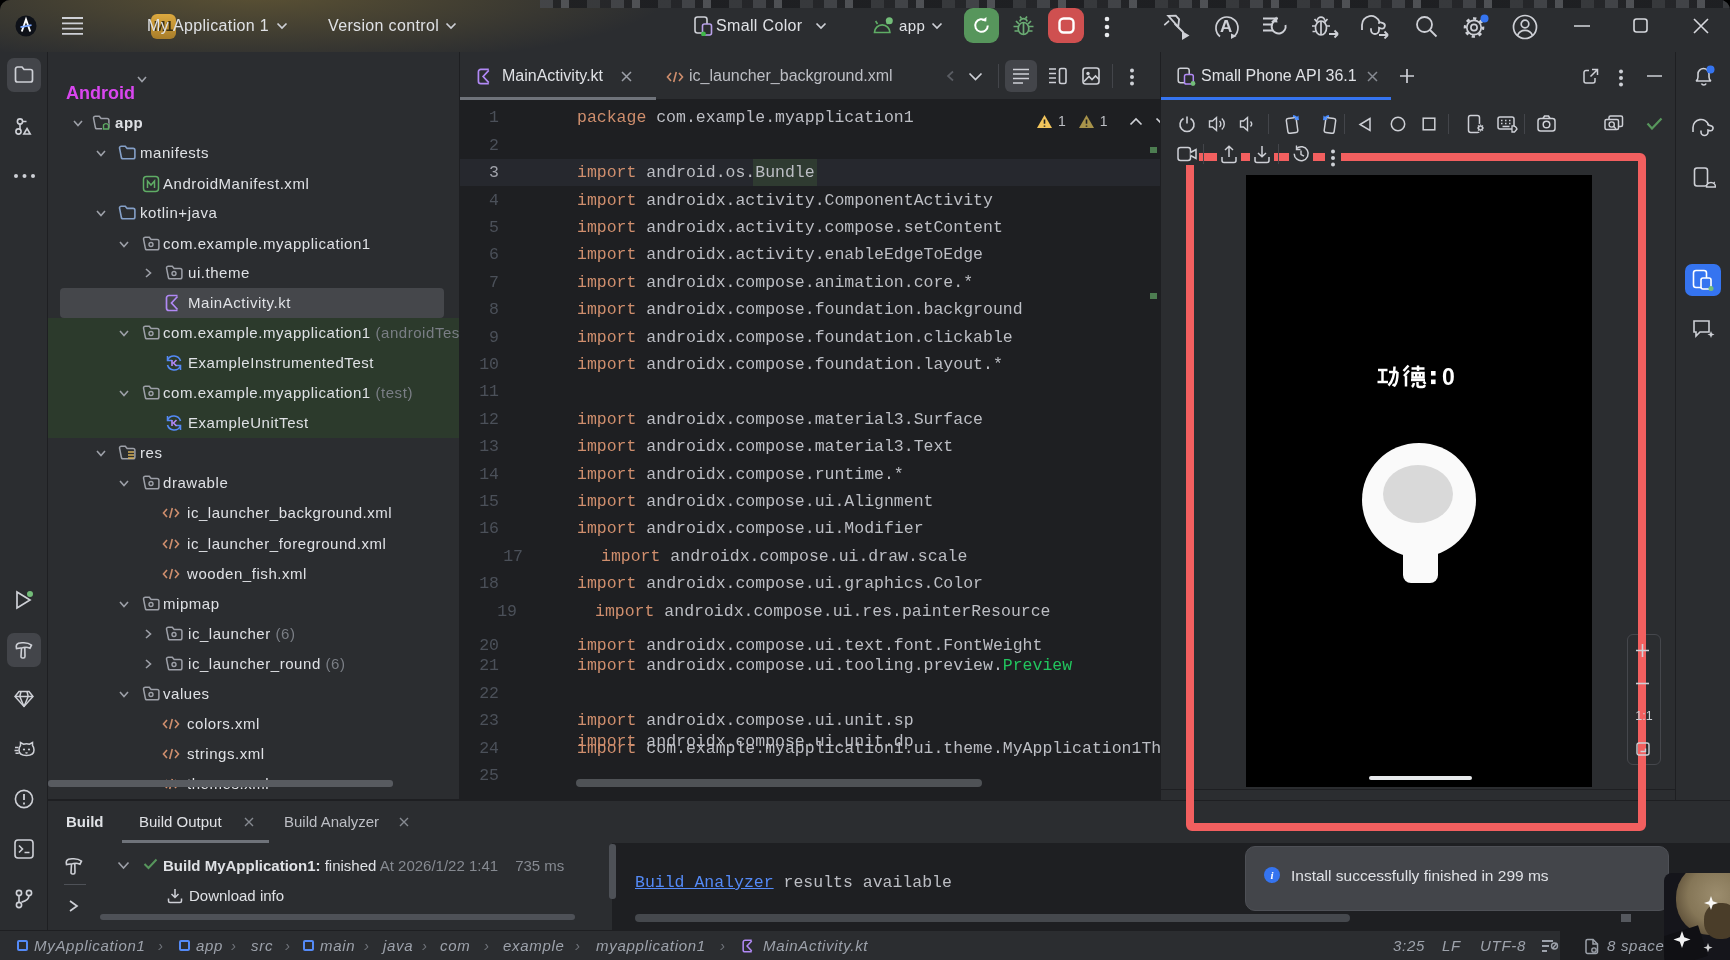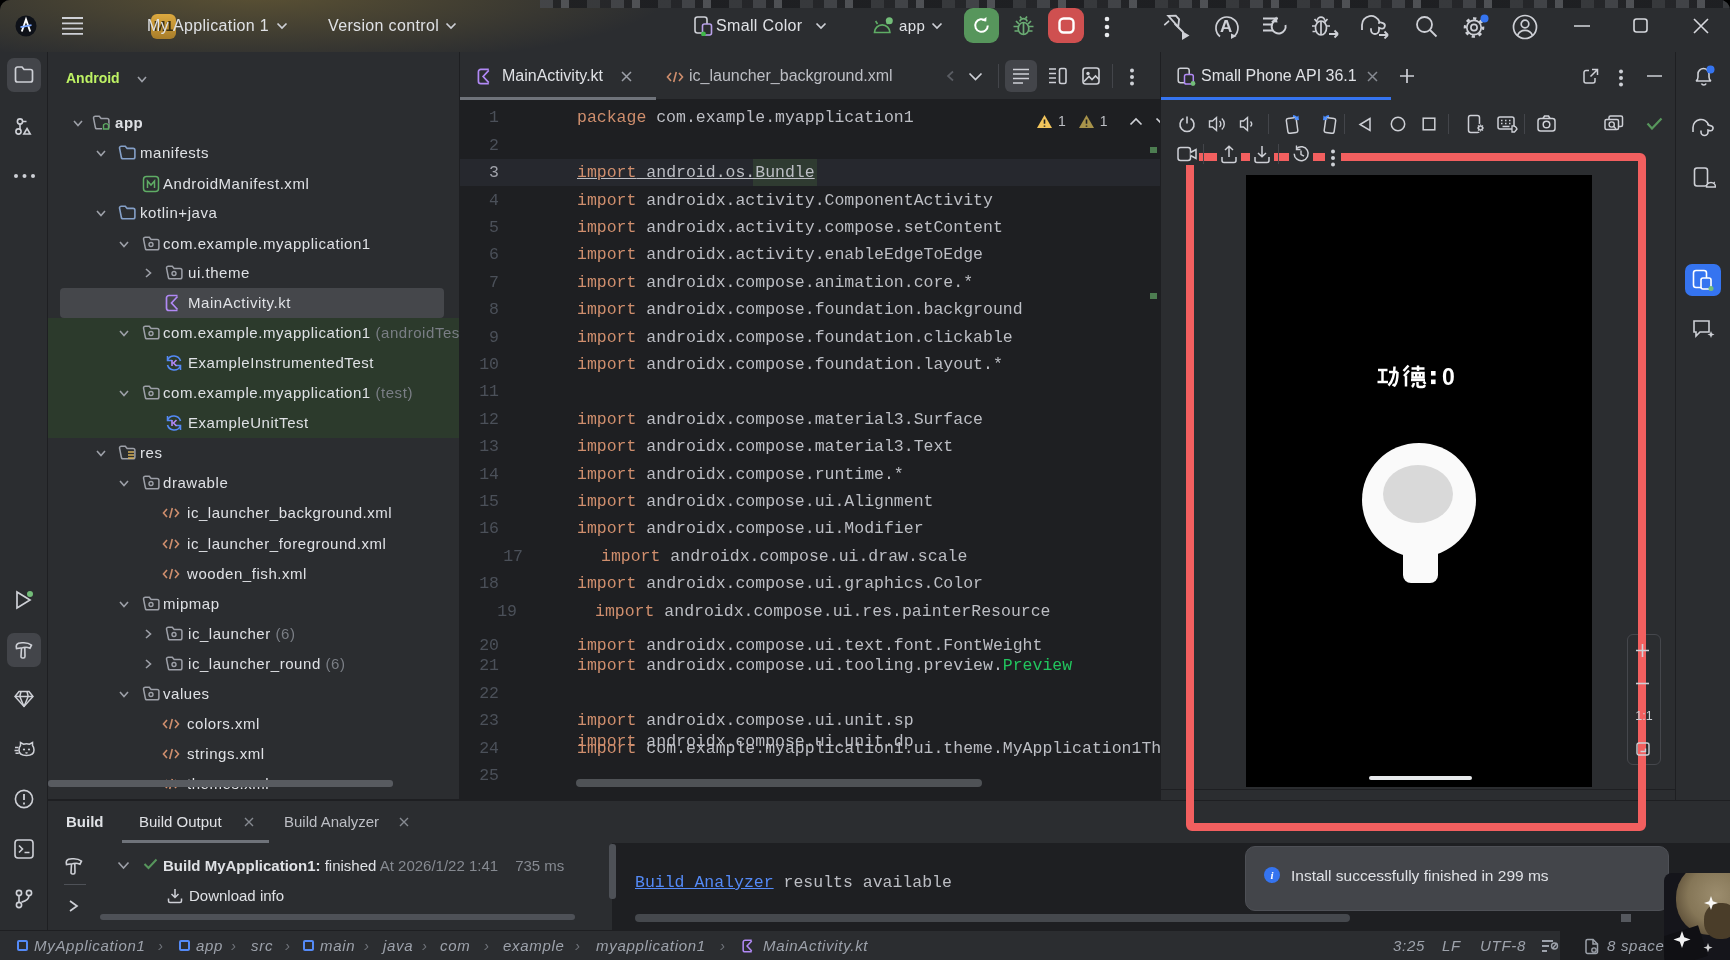--- a/index.html
+++ b/index.html
@@ -228,21 +228,21 @@
     <svg class="abs" style="left:14px;top:837px;" width="20" height="20" viewBox="0 0 20 20">
       <g stroke="#ced0d6" stroke-width="1.6" fill="none">
         <circle cx="5" cy="4" r="2.6"></circle>
           <circle cx="15" cy="4" r="2.6"></circle>
           <circle cx="5" cy="16" r="2.6"></circle>
         <path d="M5 6.6 v6.8 M15 6.6 q0 5 -7.5 6.5"></path>
       </g>
     </svg>
   </div>
   <div id="proj">
-    <div class="abs" style="left:18px;top:11px;height:30px;line-height:30px;font-size:14px;font-weight:bold;color:#bef264;">Android</div>
+    <div class="abs" style="left:18px;top:26px;height:30px;line-height:30px;font-size:18px;font-weight:bold;color:#d946ef;">Android</div>
     <svg class="chev" style="left:88px;top:21px;">
         <path d="M2 4 L6 8.5 L10 4" stroke="#9da0a8" stroke-width="1.6" fill="none"></path>
       </svg>
     <div class="abs" style="left:0px;top:266px;width:412px;height:120px;background:#2c3a2c;"></div>
     <div class="abs" style="left:12px;top:236px;width:384px;height:30px;background:#45474b;border-radius:4px;"></div>
 
     <div class="trow" style="top:56px;">
         <svg class="chev" style="left:24px;">
           <path d="M2 4 L6 8.5 L10 4" stroke="#9da0a8" stroke-width="1.6" fill="none"></path>
         </svg>
@@ -520,21 +520,21 @@
             <circle cx="3" cy="2.5" r="2"></circle>
             <circle cx="3" cy="9" r="2"></circle>
             <circle cx="3" cy="15.5" r="2"></circle>
           </g>
         </svg>
     </div>
     <div class="abs" style="left:0px;top:107.1px;width:700px;height:27.4px;background:#26282e;"></div>
     <div class="abs" style="left:293px;top:107.1px;width:64px;height:27.4px;background:#2f3b31;"></div>
     <div class="codeline" style="top:52.3px;"><span class="lnum">1</span><span style="position:absolute;left:117px;"><span class="kw">package</span> com.example.myapplication1</span></div>
     <div class="codeline" style="top:79.7px;"><span class="lnum">2</span></div>
-    <div class="codeline" style="top:107.1px;"><span class="lnum" style="color:#a1a3ab;">3</span><span style="position:absolute;left:117px;text-decoration:underline;"><span class="kw">import</span> android.os.Bundle</span></div>
+    <div class="codeline" style="top:107.1px;"><span class="lnum" style="color:#a1a3ab;">3</span><span style="position:absolute;left:117px;"><span class="kw">import</span> android.os.Bundle</span></div>
     <div class="codeline" style="top:134.5px;"><span class="lnum">4</span><span style="position:absolute;left:117px;"><span class="kw">import</span> androidx.activity.ComponentActivity</span></div>
     <div class="codeline" style="top:161.9px;"><span class="lnum">5</span><span style="position:absolute;left:117px;"><span class="kw">import</span> androidx.activity.compose.setContent</span></div>
     <div class="codeline" style="top:189.3px;"><span class="lnum">6</span><span style="position:absolute;left:117px;"><span class="kw">import</span> androidx.activity.enableEdgeToEdge</span></div>
     <div class="codeline" style="top:216.7px;"><span class="lnum">7</span><span style="position:absolute;left:117px;"><span class="kw">import</span> androidx.compose.animation.core.*</span></div>
     <div class="codeline" style="top:244.1px;"><span class="lnum">8</span><span style="position:absolute;left:117px;"><span class="kw">import</span> androidx.compose.foundation.background</span></div>
     <div class="codeline" style="top:271.5px;"><span class="lnum">9</span><span style="position:absolute;left:117px;"><span class="kw">import</span> androidx.compose.foundation.clickable</span></div>
     <div class="codeline" style="top:298.9px;"><span class="lnum">10</span><span style="position:absolute;left:117px;"><span class="kw">import</span> androidx.compose.foundation.layout.*</span></div>
     <div class="codeline" style="top:326.3px;"><span class="lnum">11</span></div>
     <div class="codeline" style="top:353.7px;"><span class="lnum">12</span><span style="position:absolute;left:117px;"><span class="kw">import</span> androidx.compose.material3.Surface</span></div>
     <div class="codeline" style="top:381.1px;"><span class="lnum">13</span><span style="position:absolute;left:117px;"><span class="kw">import</span> androidx.compose.material3.Text</span></div>

